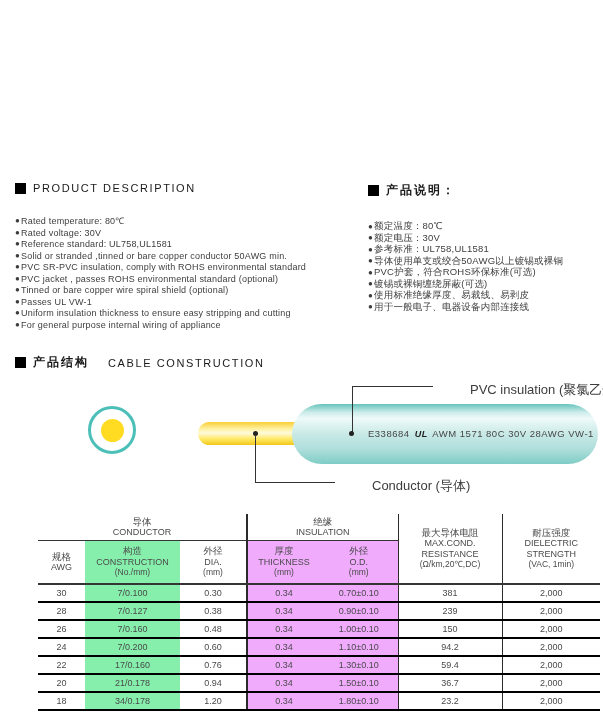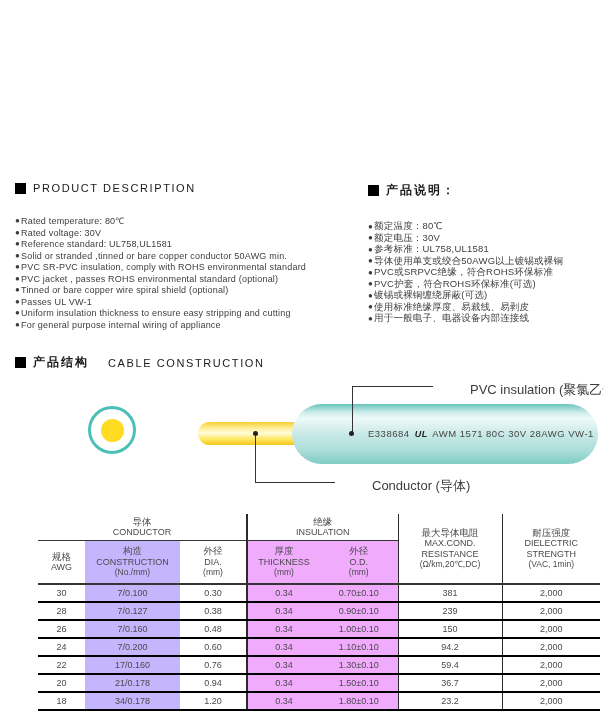--- a/index.html
+++ b/index.html
@@ -43,21 +43,21 @@
   table.spec-table th, table.spec-table td { padding:0; font-weight:normal; text-align:center; vertical-align:middle; }
   .r1 th { height:26px; }
   .r2 th { height:42px; }
   tbody tr { height:18px; }
   .hline  { border-bottom:1px solid #353535; }
   .hline2 { border-bottom:2px solid #353535; }
   tbody td { border-bottom:2px solid #000000; }
   .vthick { border-left:2px solid #2b2b2b; }
   .vr { border-right:1.5px solid #2b2b2b; }
   .vl { border-left:1.5px solid #2b2b2b; }
-  .bg-y { background:#c4b5fd; }
+  .bg-y { background:#86efac; }
   .bg-b { background:#f0abfc; }
   th .ln { display:block; line-height:10.5px; font-size:9px; }
   th .ln.unit { font-size:8.5px; }
   th .ln.zh { font-size:9.5px; }
 </style>
 </head>
 <body>
 
 <div class="page">
 
@@ -83,21 +83,20 @@
   <div class="desc-col desc-zh-col">
     <div class="sec-head" style="position:static">
       <span class="sq"></span>
       <span class="head-zh">产品说明：</span>
     </div>
     <ul class="spec zh">
       <li><span class="blt">●</span><span>额定温度：80℃</span></li>
       <li><span class="blt">●</span><span>额定电压：30V</span></li>
       <li><span class="blt">●</span><span>参考标准：UL758,UL1581</span></li>
       <li><span class="blt">●</span><span>导体使用单支或绞合50AWG以上镀锡或裸铜</span></li>
-      <li><span class="blt">●</span><span>PVC或SRPVC绝缘，符合ROHS环保标准</span></li>
       <li><span class="blt">●</span><span>PVC护套，符合ROHS环保标准(可选)</span></li>
       <li><span class="blt">●</span><span>镀锡或裸铜缠绕屏蔽(可选)</span></li>
       <li><span class="blt">●</span><span>使用标准绝缘厚度、易裁线、易剥皮</span></li>
       <li><span class="blt">●</span><span>用于一般电子、电器设备内部连接线</span></li>
     </ul>
   </div>
 
   <div class="sec-head" style="left:15px; top:354px;">
     <span class="sq"></span>
     <span class="head-zh">产品结构</span>

